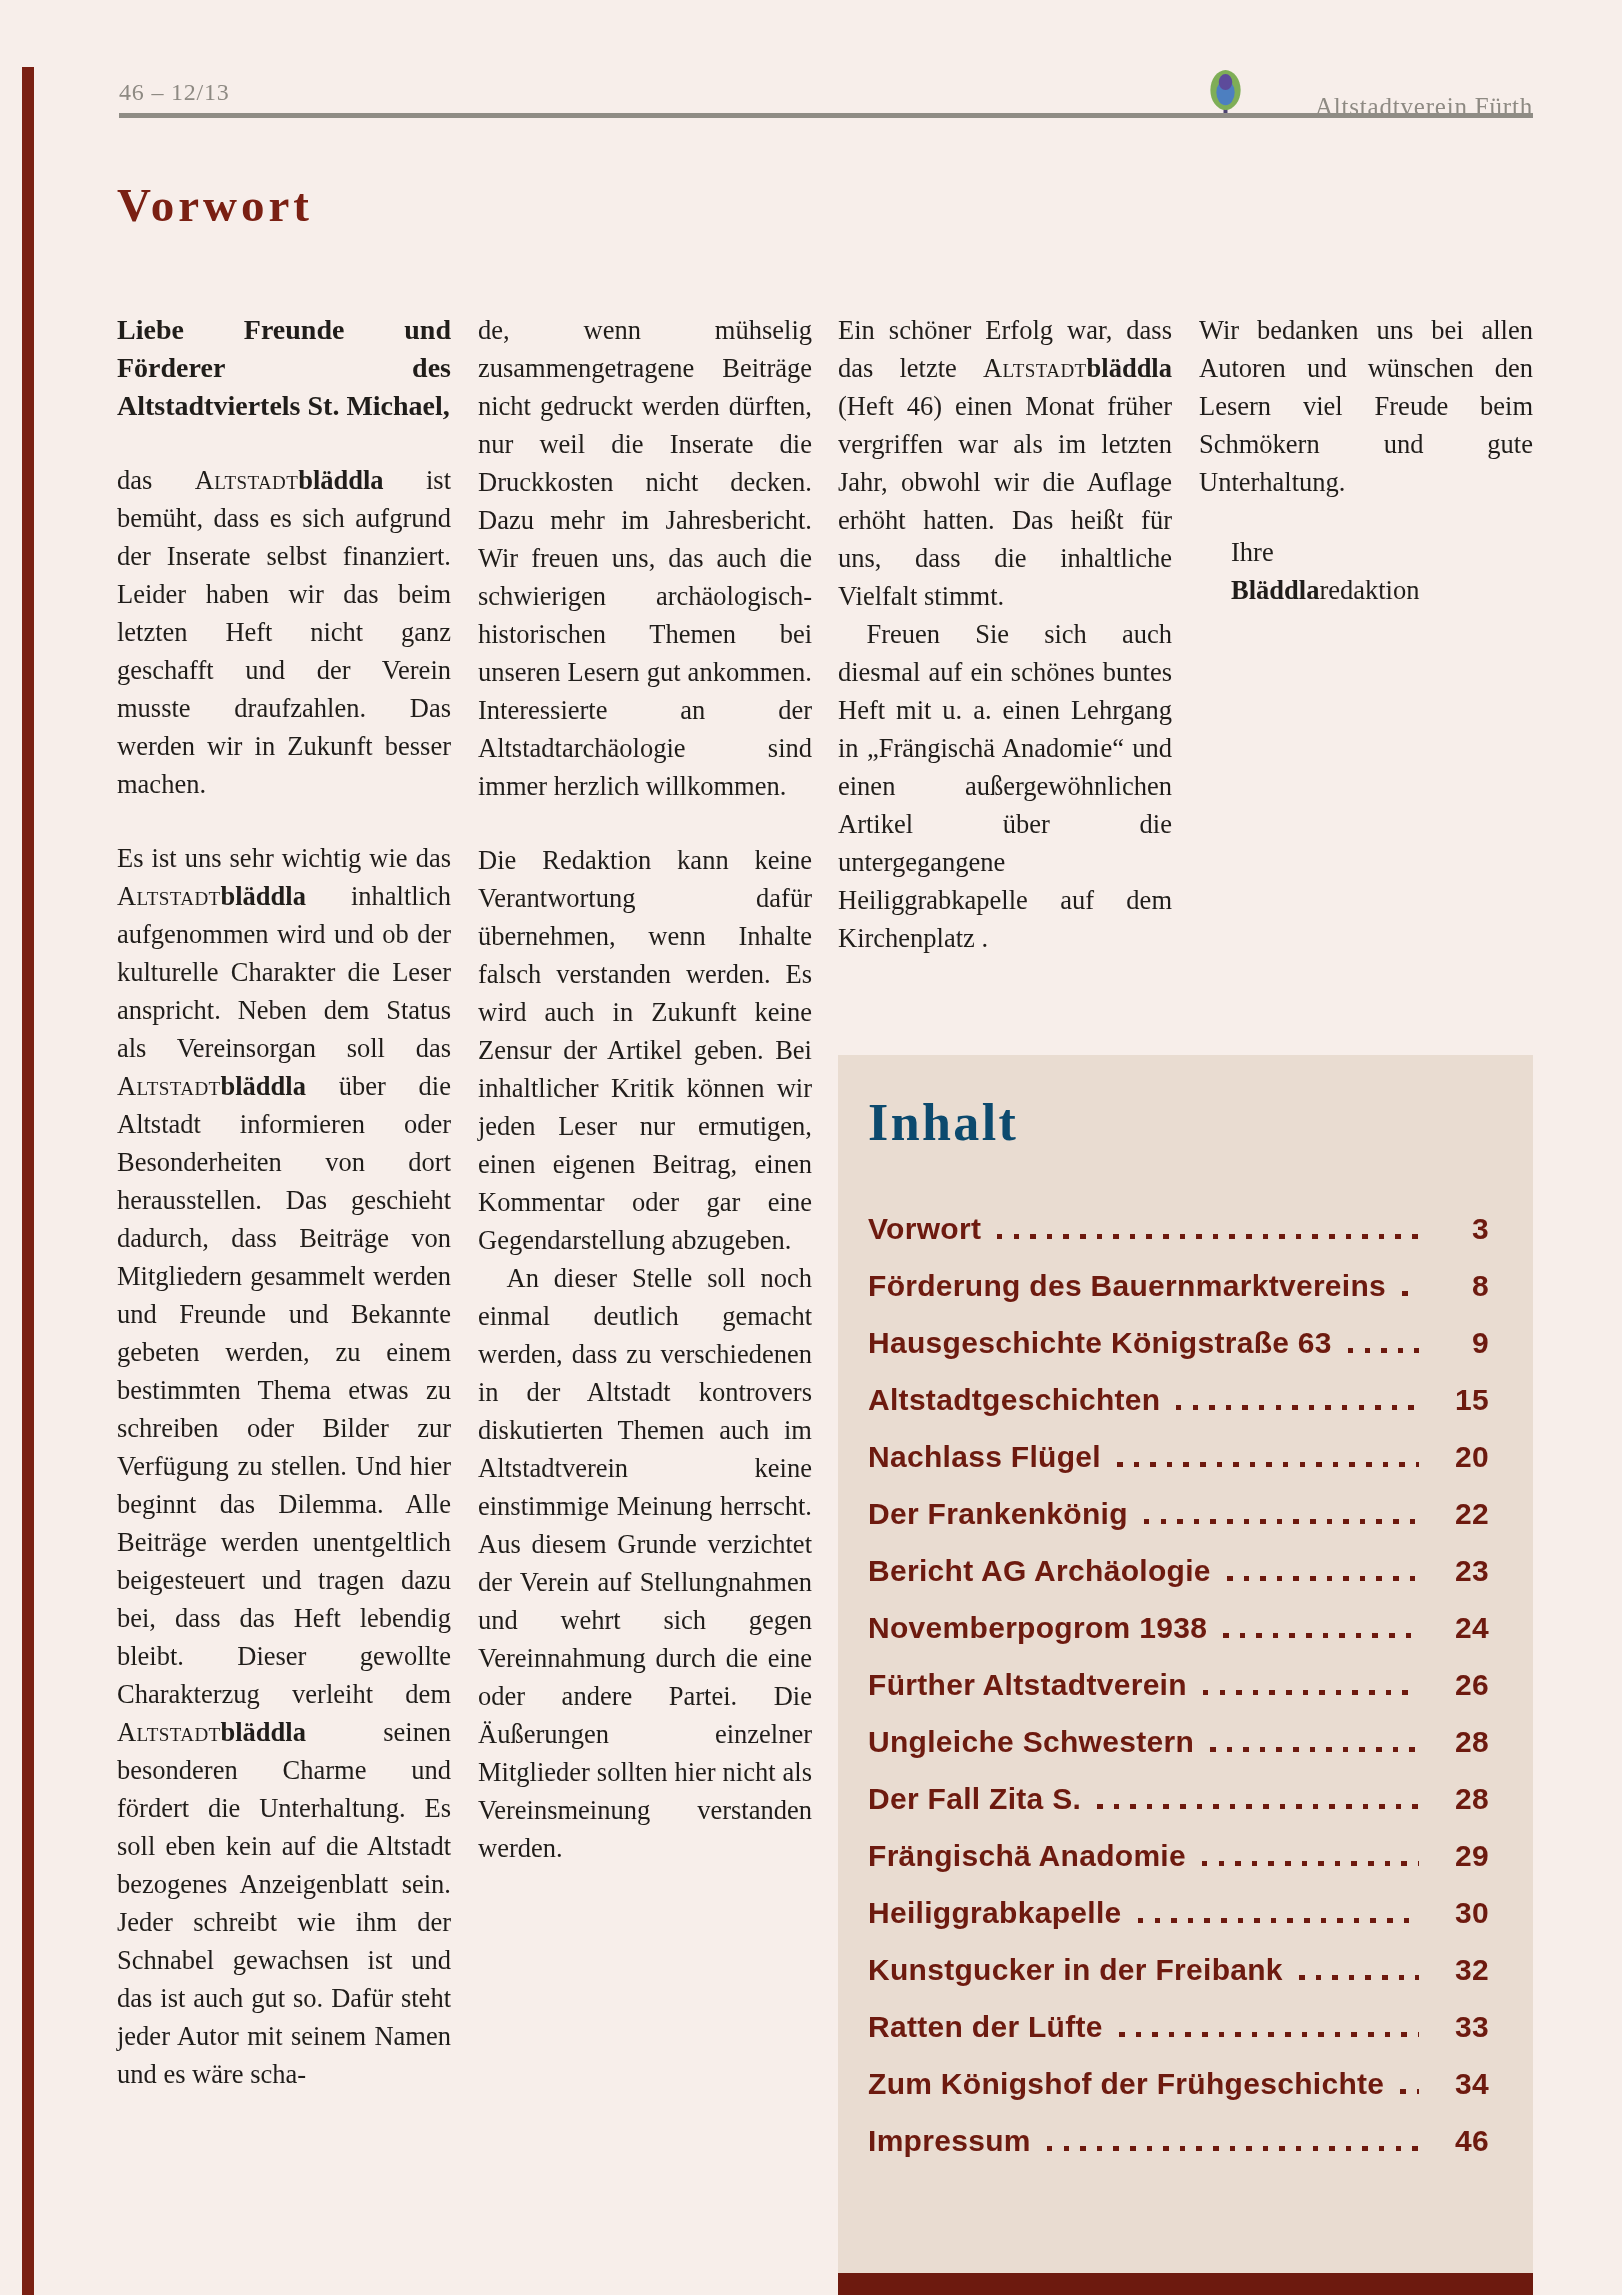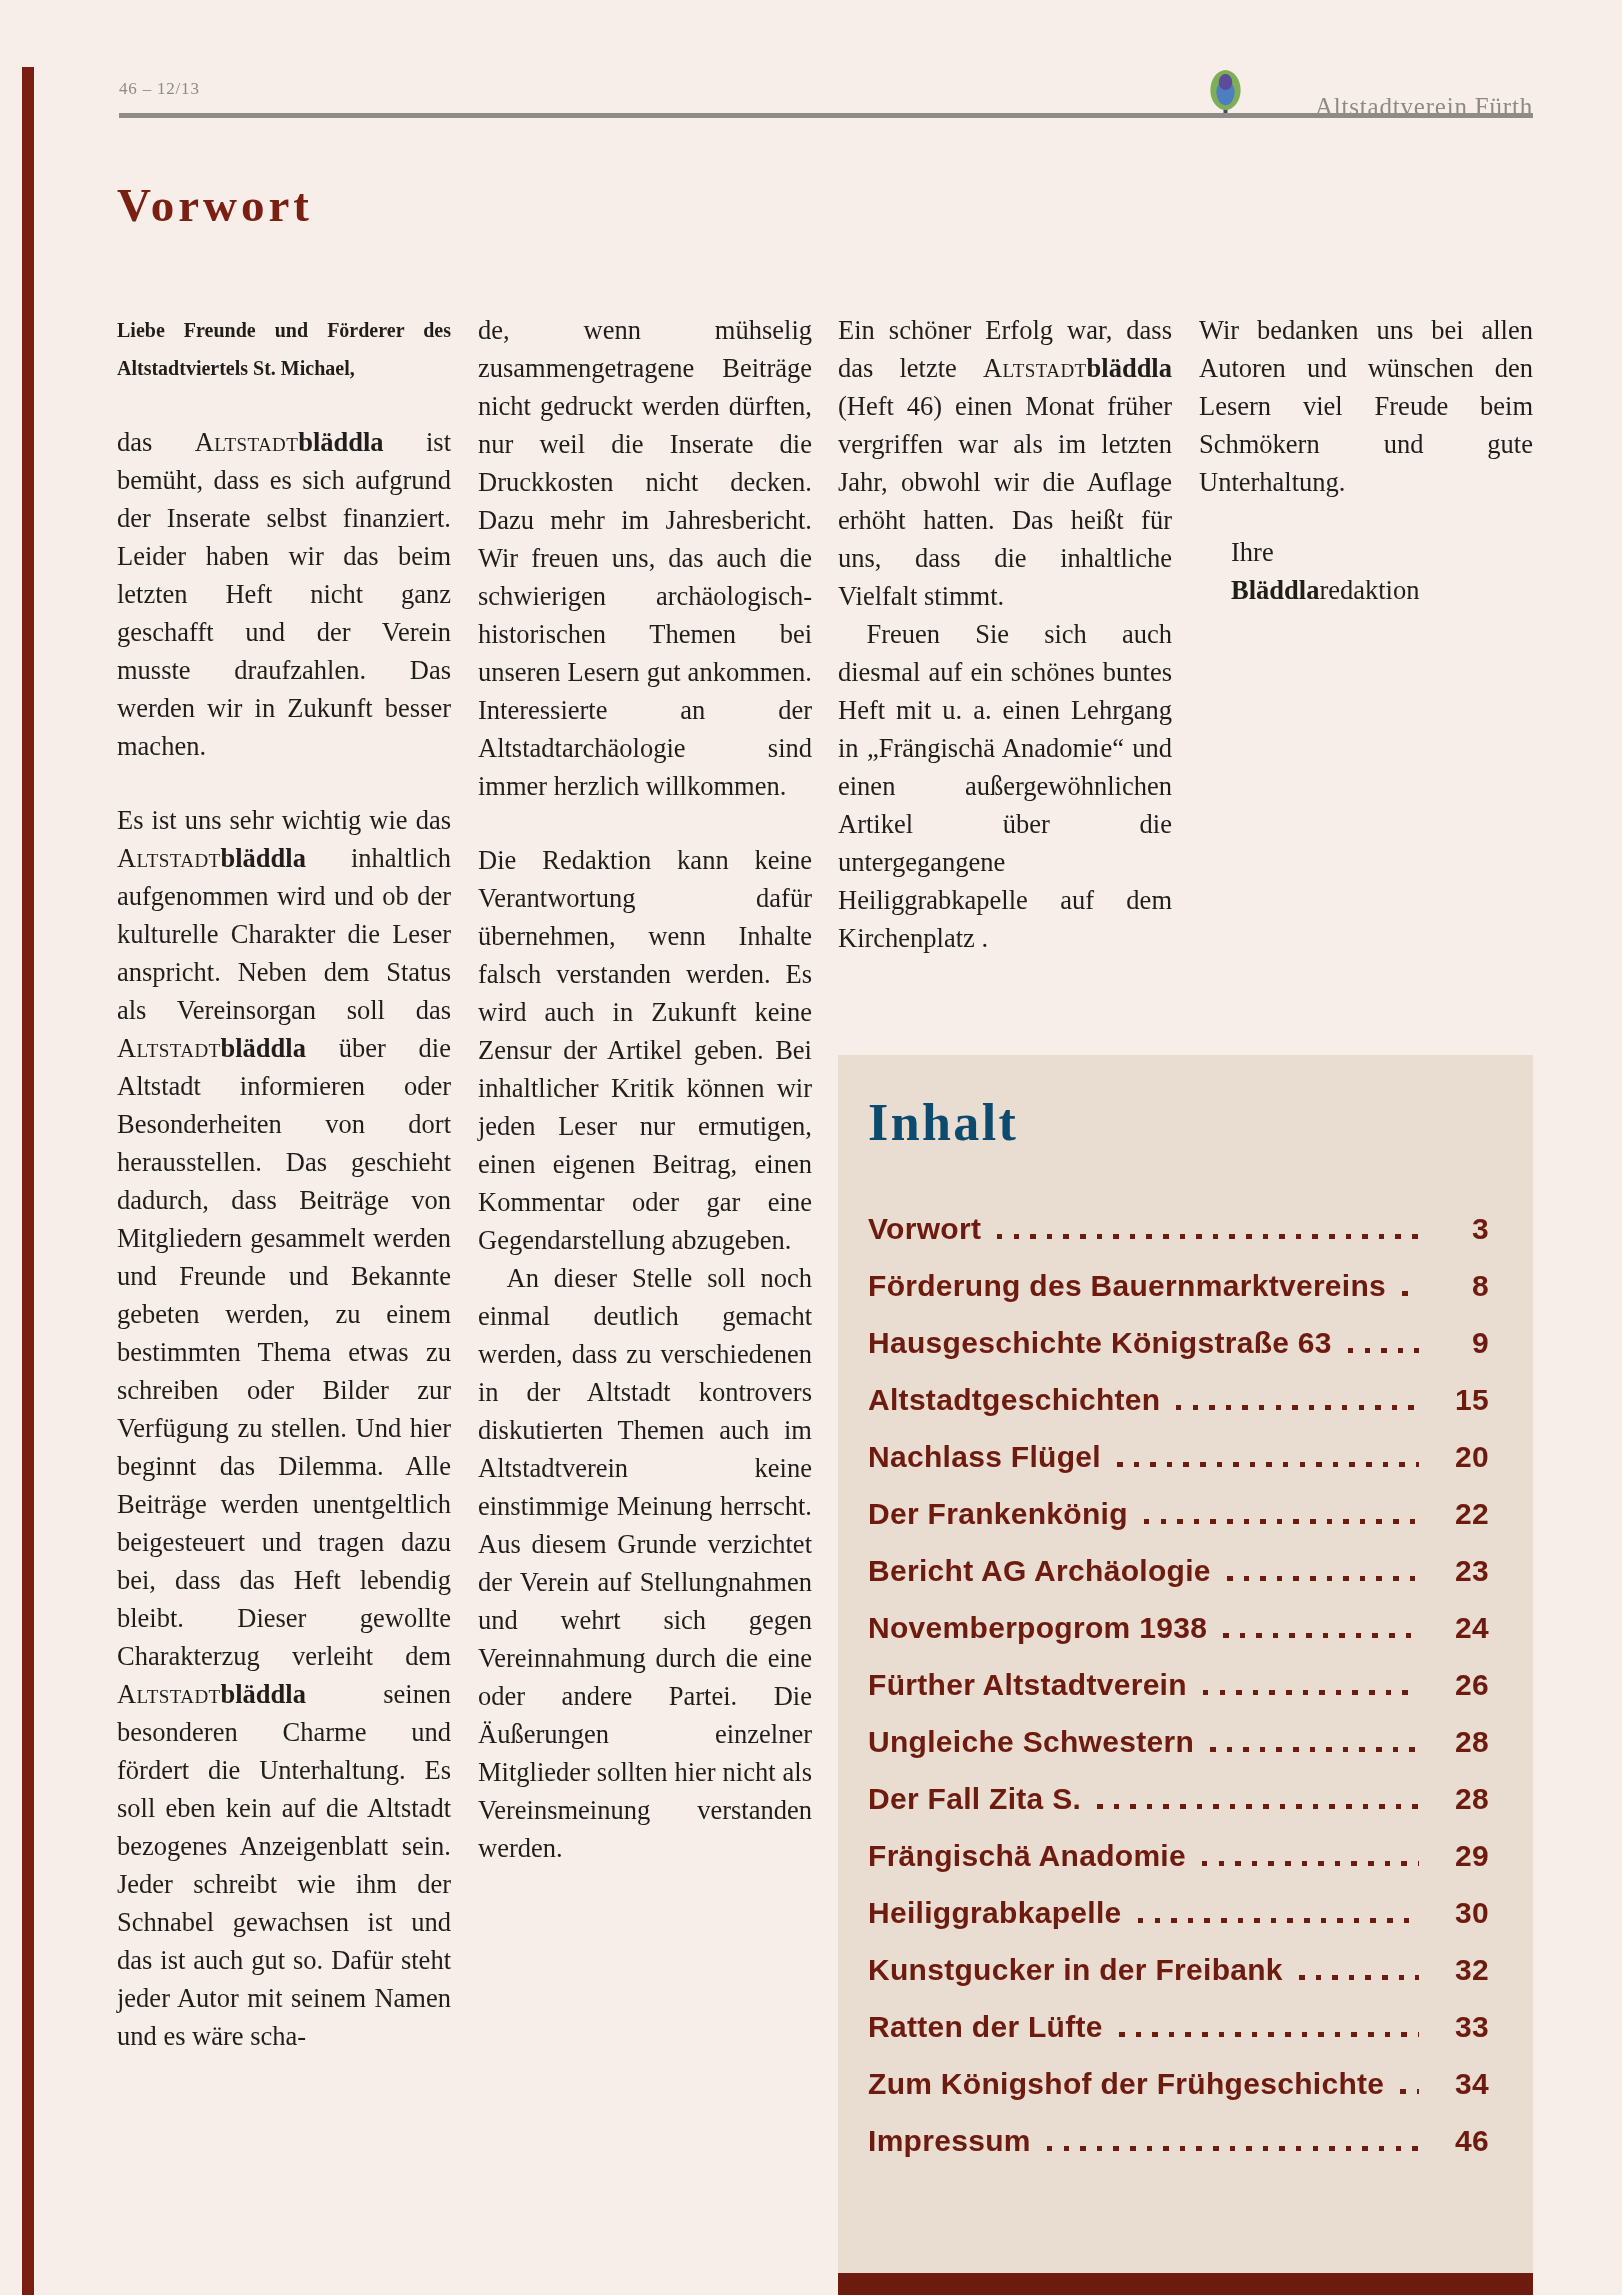--- a/index.html
+++ b/index.html
@@ -13,21 +13,21 @@
     overflow:hidden;
   }
   .page-edge-bar {
     position:absolute; left:22px; top:67px; bottom:0;
     width:12px; background:#7a2013;
   }
   
   .header-issue {
     position:absolute; left:119px; top:79px;
     font-family:"Liberation Serif", serif;
-    font-size:17px; color:#8e8a83; letter-spacing:0.8px;
+    font-size:24px; color:#8e8a83; letter-spacing:0.8px;
   }
   .header-brand {
     position:absolute; right:90px; top:81px;
     font-family:"Liberation Serif", serif;
     font-size:25px; color:#8e8a83; letter-spacing:0.8px;margin-top:12px;
   }
   .header-rule {
     position:absolute; left:119px; top:113px;
     width:1414px; height:4.8px; background:#8f8c85;
   }
@@ -43,21 +43,21 @@
     position:absolute; top:311px; width:334px;
     font-size:26.5px; line-height:38px;
     text-align:justify;
   }
   .col-1 { left:117px; }
   .col-2 { left:478px; }
   .col-3 { left:838px; }
   .col-4 { left:1199px; }
   .col p.gap { margin-top:36px; }
   .col p.indent { text-indent:28.5px; }
-  .lead { font-weight:bold; font-size:20px; }
+  .lead { font-weight:bold; font-size:28px; }
   .sig-block { margin-top:32px; }
   .sig-line { padding-left:32px; text-align:left; }
   .b  { font-weight:bold; }
   .sc { font-variant:small-caps; letter-spacing:0.4px; }
   
   .toc-box {
     position:absolute; left:838px; top:1055px;
     width:695px; height:1218px;
     background:#e9dcd1;
     padding:38px 44px 0 30px;

